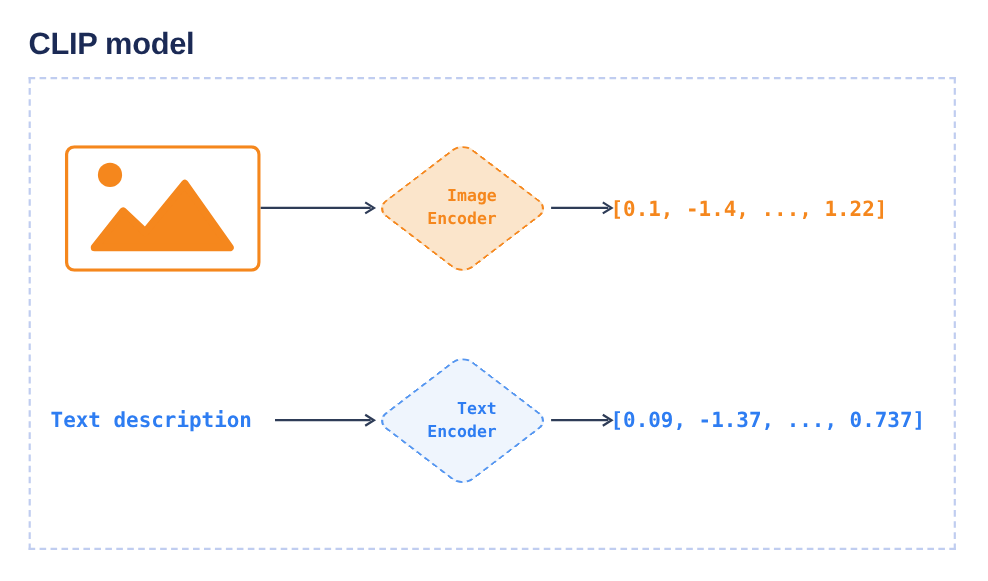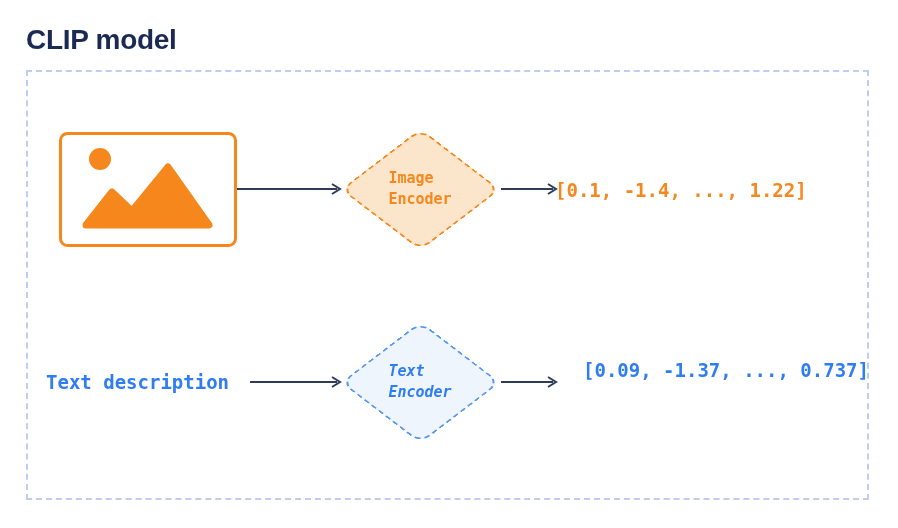--- a/index.html
+++ b/index.html
@@ -75,21 +75,21 @@
     border-color: var(--c-blue-border);
     background: var(--c-blue-fill);
   }
   .diamond-label {
     position: absolute;
     width: 160px;
     height: 122px;
     display: flex;
     align-items: center;
     justify-content: center;
-    text-align: left;
+    text-align: right;
     font-family: "DejaVu Sans Mono", monospace;
     font-size: 15px;
     font-weight: 700;
     line-height: 1.4;
     white-space: pre-line;
   }
   .mono-text {
     position: absolute;
     font-family: "DejaVu Sans Mono", monospace;
     font-size: 19px;
@@ -142,23 +142,23 @@
   <div class="mono-text blue-text" style="left:46px; top:370px;">Text description</div>
 
   <svg class="arrow" style="left:250px; top:375px;" width="91" height="14">
     <line x1="0" y1="7" x2="87" y2="7"></line>
     <polyline points="82,2 90,7 82,12"></polyline>
   </svg>
 
   <div class="diamond diamond-blue" style="left:340px; top:321px;">
     <div class="diamond-shape"></div>
   </div>
-  <div class="diamond-label blue-text" style="left:340px; top:321px;font-style:italic;">Text
+  <div class="diamond-label blue-text" style="left:340px; top:321px;">Text
 Encoder</div>
 
   <svg class="arrow" style="left:501px; top:375px;" width="56" height="14">
     <line x1="0" y1="7" x2="52" y2="7"></line>
     <polyline points="47,2 55,7 47,12"></polyline>
   </svg>
 
-  <div class="mono-text blue-text" style="left:555px; top:358px;margin-left:28px;">[0.09, -1.37, ..., 0.737]</div>
+  <div class="mono-text blue-text" style="left:555px; top:370px;">[0.09, -1.37, ..., 0.737]</div>
 
 </div>
 
 </body></html>

